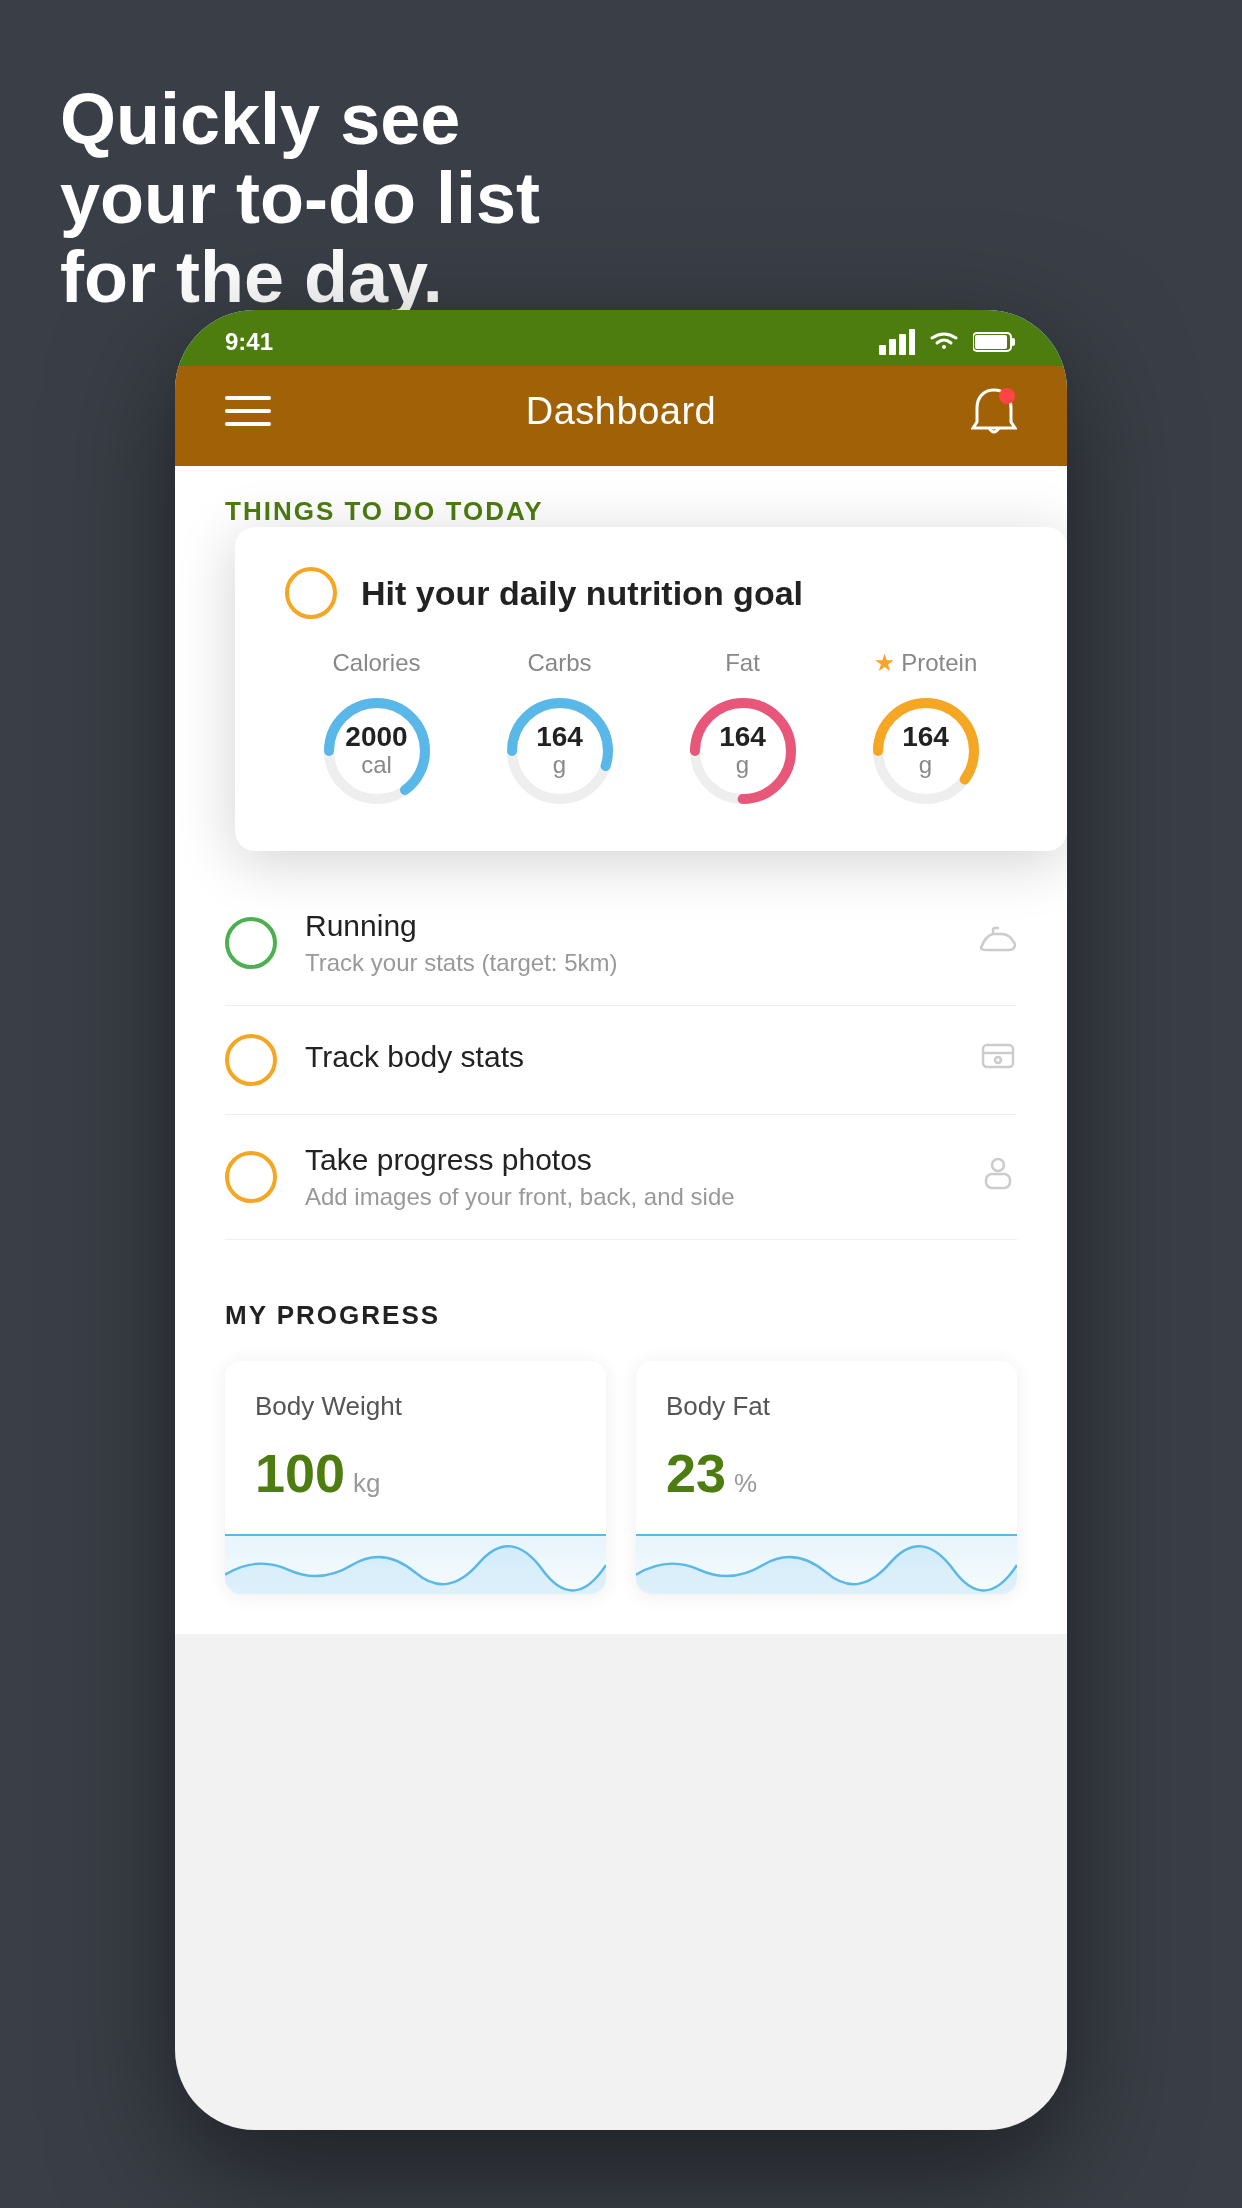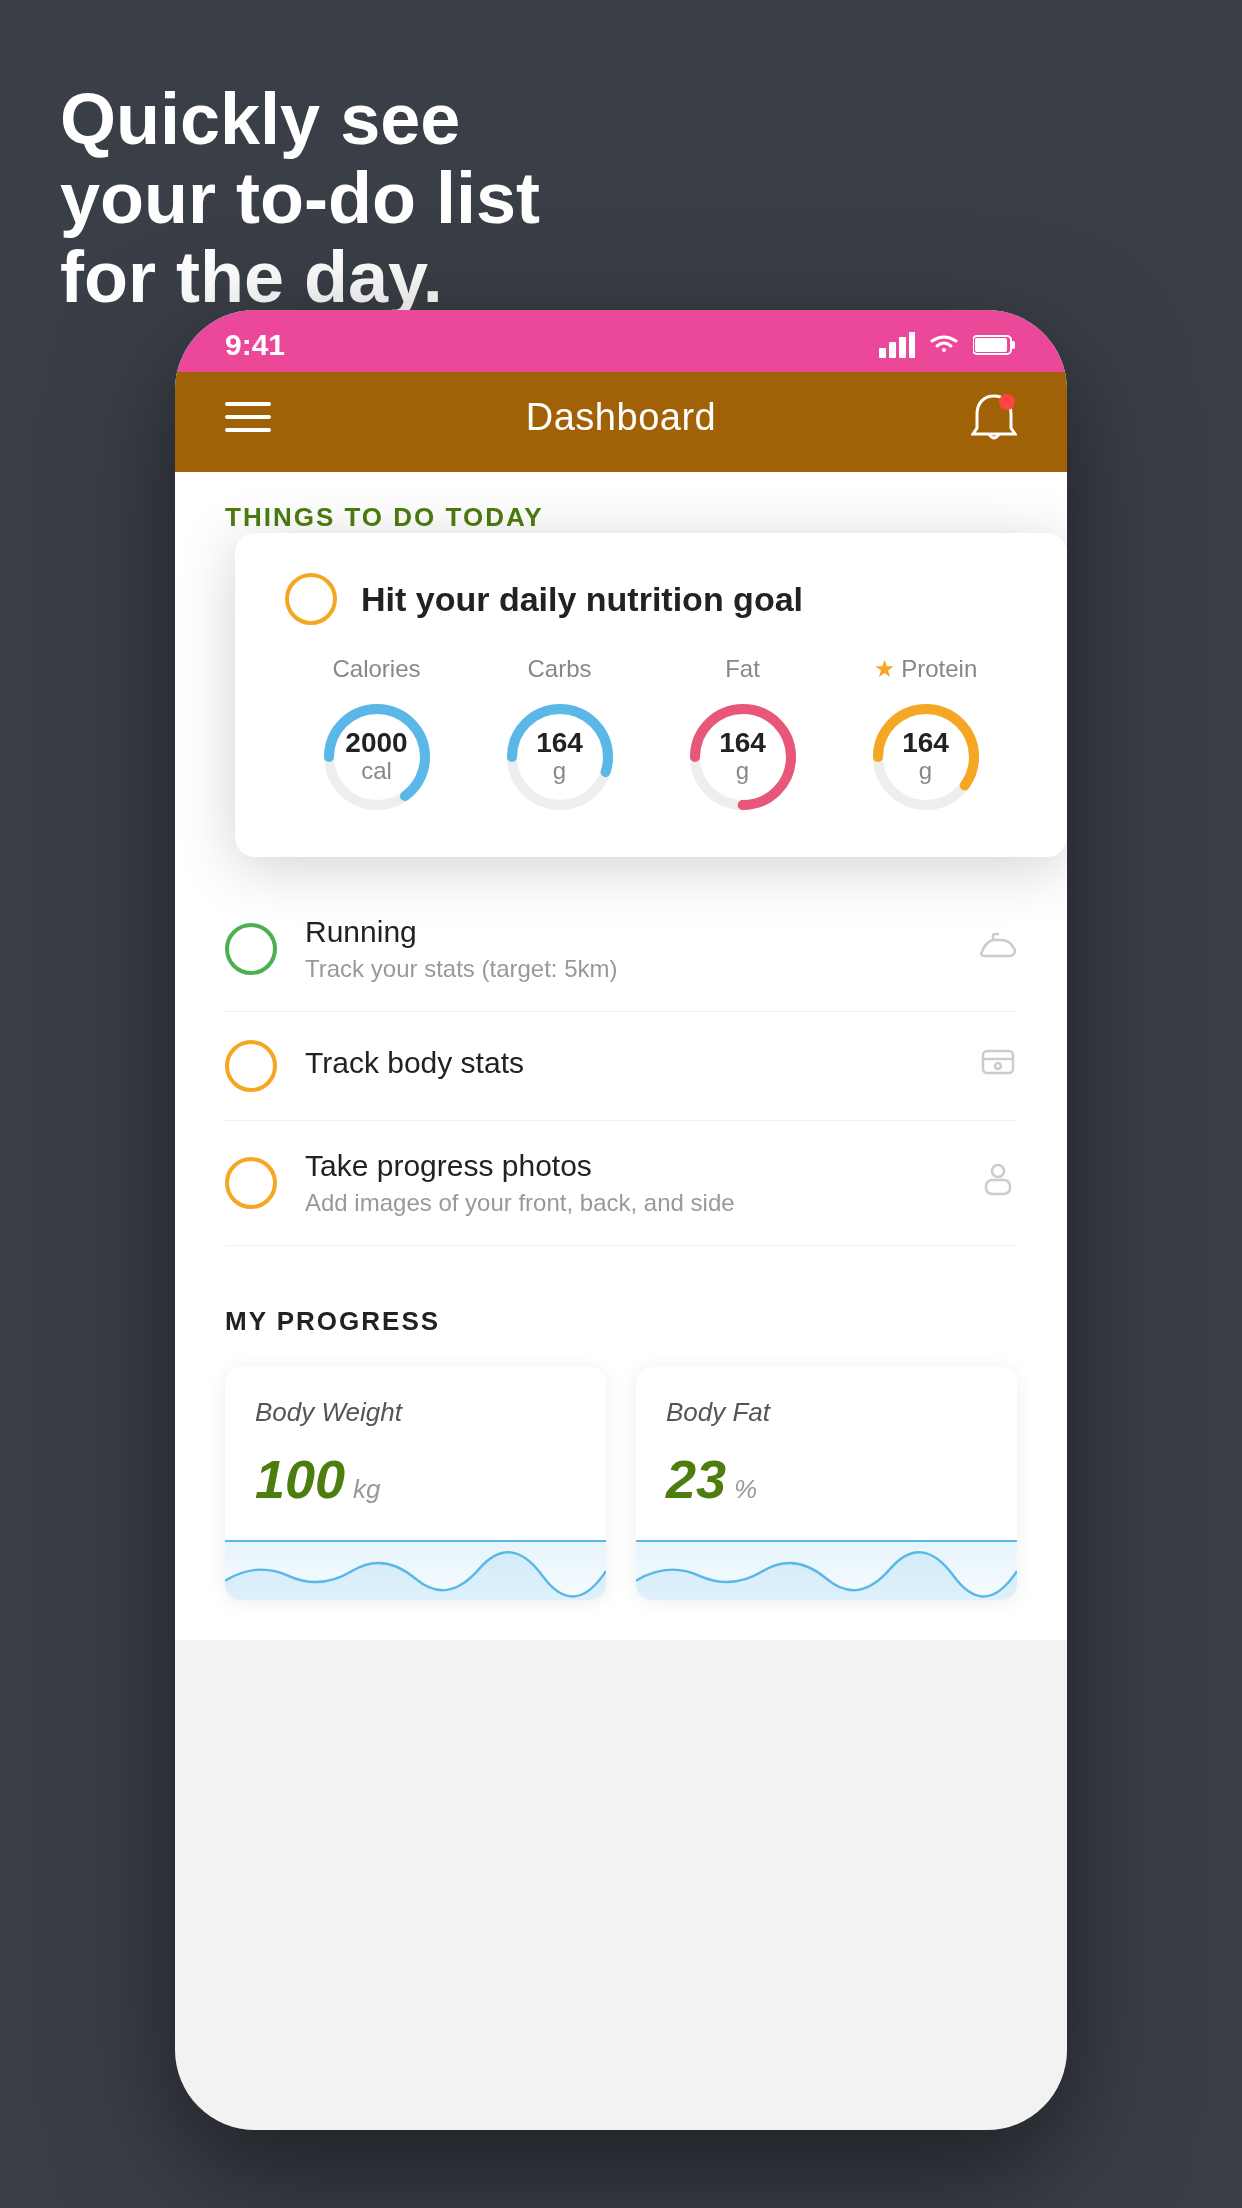--- a/index.html
+++ b/index.html
@@ -35,27 +35,27 @@
       height: 1820px;
       background: #f2f2f2;
       border-radius: 80px;
       overflow: hidden;
       box-shadow: 0 40px 120px rgba(0,0,0,0.5);
       z-index: 2;
     }
 
     
     .status-bar {
-      background: #ec4899;
+      background: #4d7c0f;
       display: flex;
       justify-content: space-between;
       align-items: center;
       padding: 18px 50px 10px;
       color: #fff;
-      font-size: 30px;
+      font-size: 24px;
       font-weight: 600;
     }
 
     .status-icons {
       display: flex;
       align-items: center;
       gap: 12px;
     }
 
     
@@ -237,21 +237,20 @@
       font-weight: 800;
       letter-spacing: 2px;
       color: #222;
       text-transform: uppercase;
       margin-bottom: 30px;
     }
 
     .progress-cards {
       display: flex;
       gap: 30px;
-      font-style: italic;
     }
 
     .progress-card {
       flex: 1;
       background: #fff;
       border-radius: 16px;
       padding: 30px 30px 0;
       box-shadow: 0 2px 20px rgba(0,0,0,0.07);
       overflow: hidden;
     }

